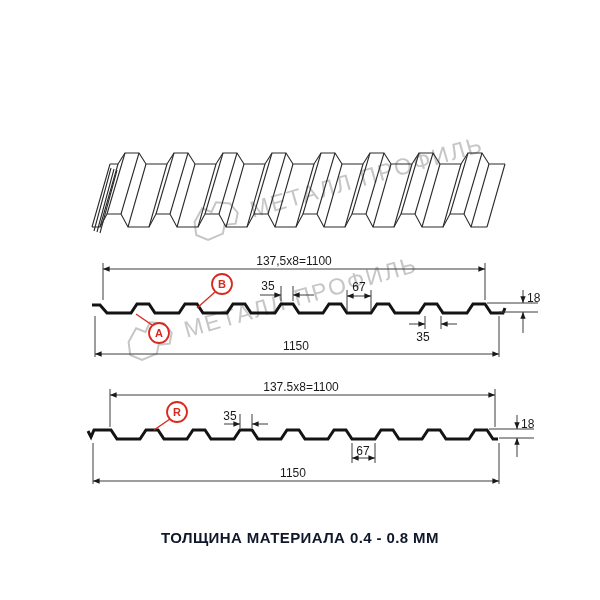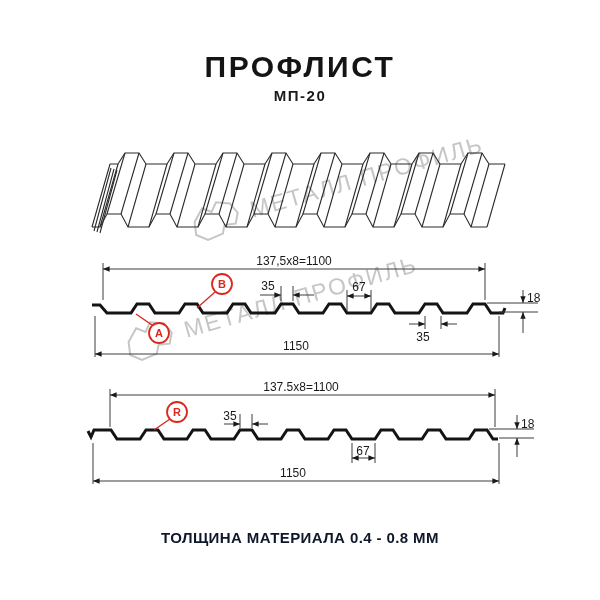--- a/index.html
+++ b/index.html
@@ -22,22 +22,20 @@
   .thick{stroke:#141414;stroke-width:3;fill:none;stroke-linejoin:miter;}
   .sheet{stroke:#2b2b2b;stroke-width:1.1;fill:none;}
   .red{stroke:#DB281E;stroke-width:1.4;fill:none;}
   .redc{stroke:#DB281E;stroke-width:1.8;fill:#ffffff;}
 </style>
 </head>
 <body>
 
 <div class="stage">
 
-  <div class="title">ПРОФЛИСТ</div>
-  <div class="subtitle">МП-20</div>
 
   <div class="wm" style="left:188px;top:206px;">
     <svg width="56" height="44" viewBox="0 0 56 44">
       <polygon points="8,18 19,7 27,13 34,5 47,10 52,21 47,31 36,29 32,37 16,39 6,31" fill="none" stroke="#c6c6c6" stroke-width="2"></polygon>
     </svg>
     <span>МЕТАЛЛ ПРОФИЛЬ</span>
   </div>
 
   <div class="wm" style="left:122px;top:326px;">
     <svg width="56" height="44" viewBox="0 0 56 44">

